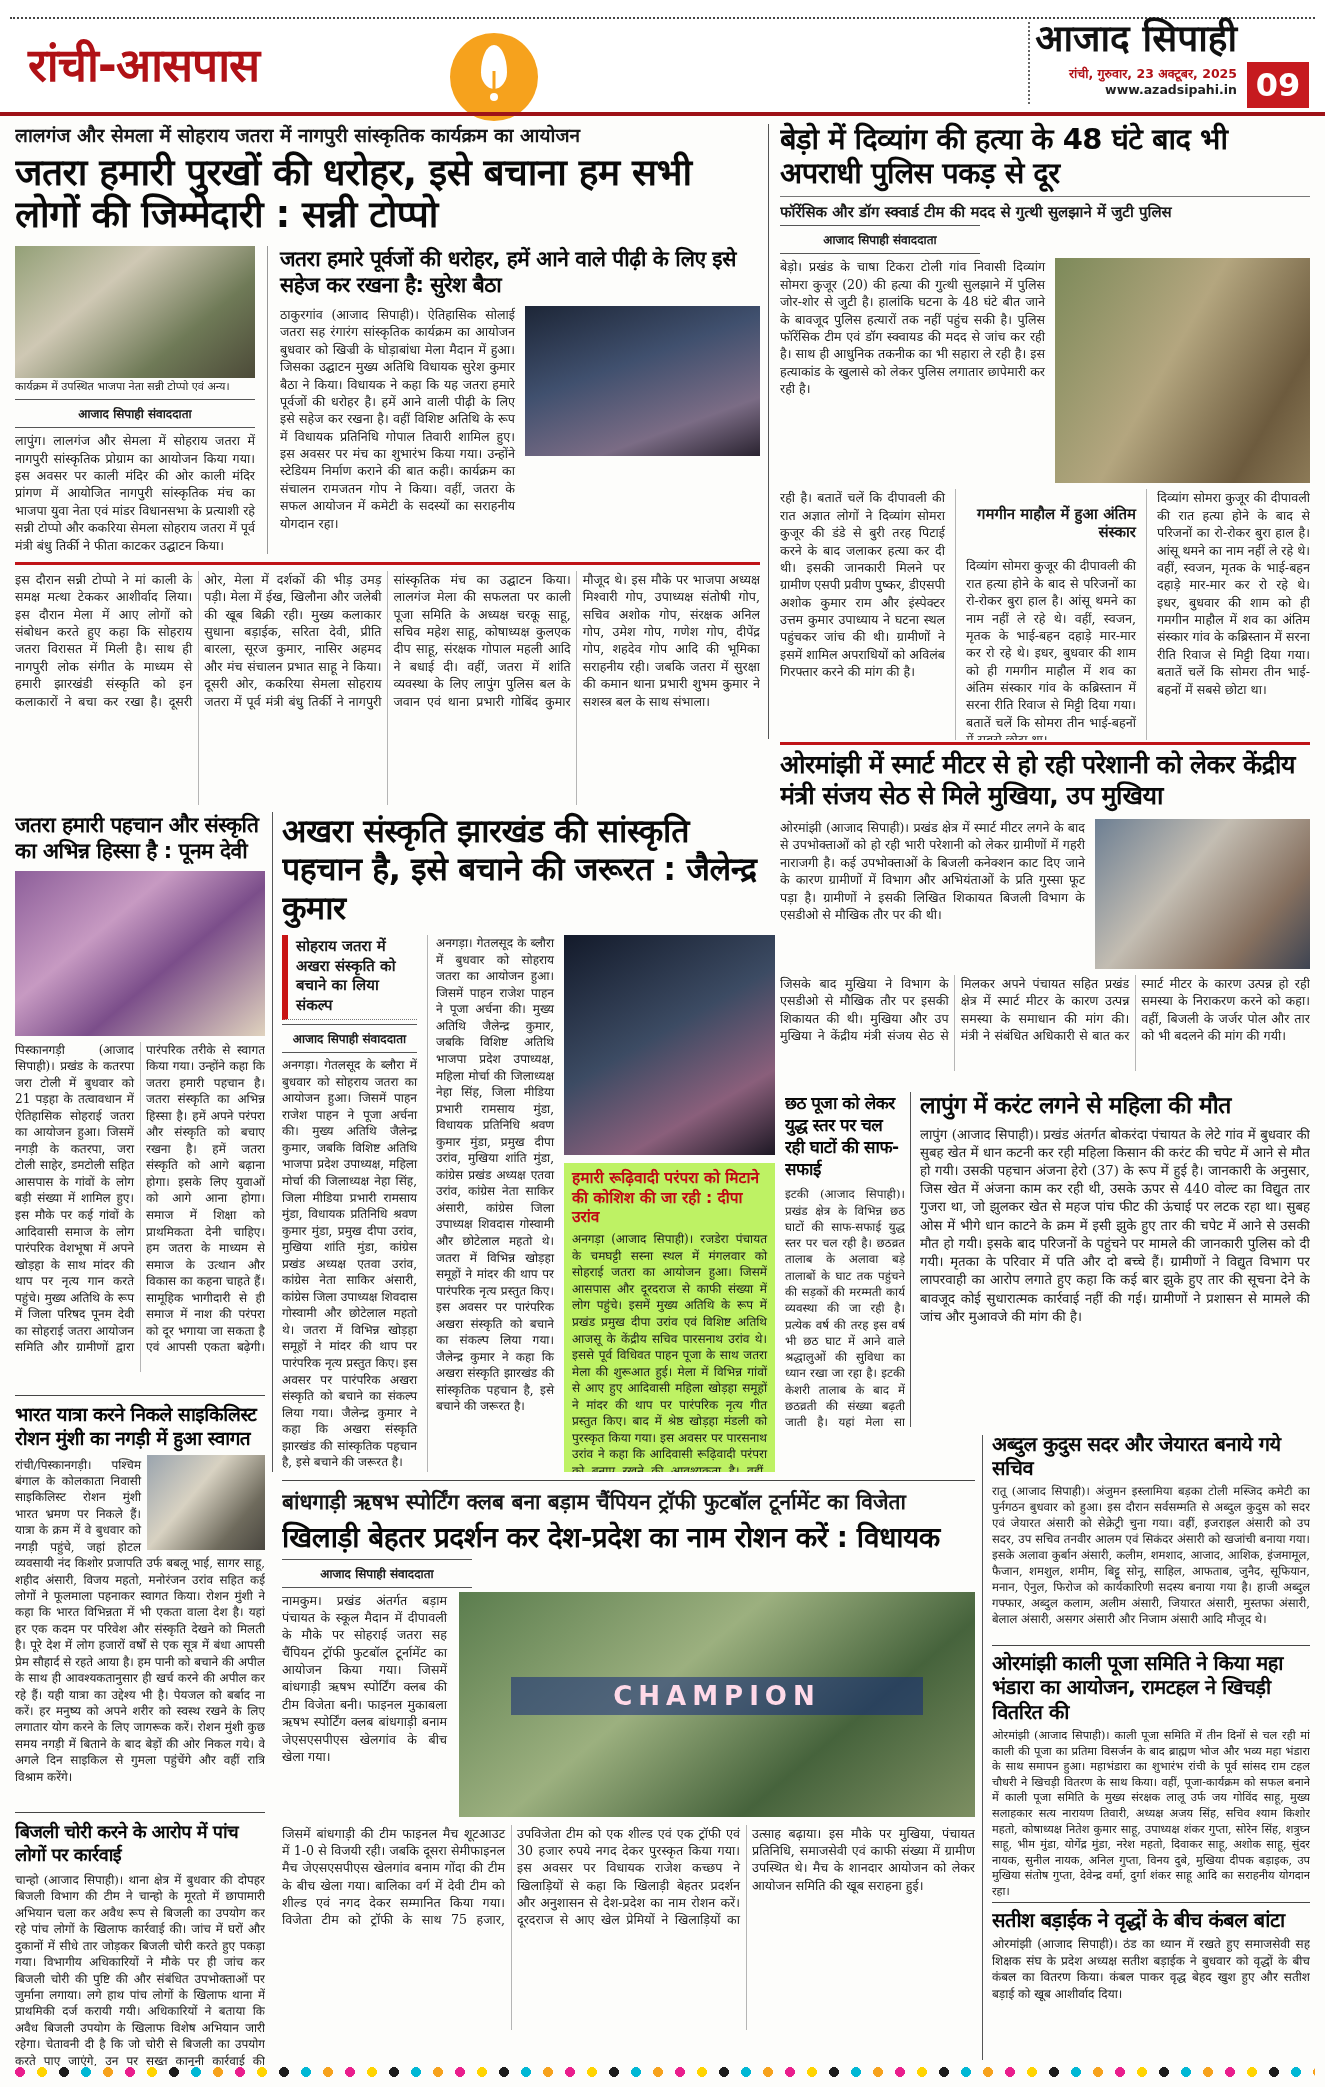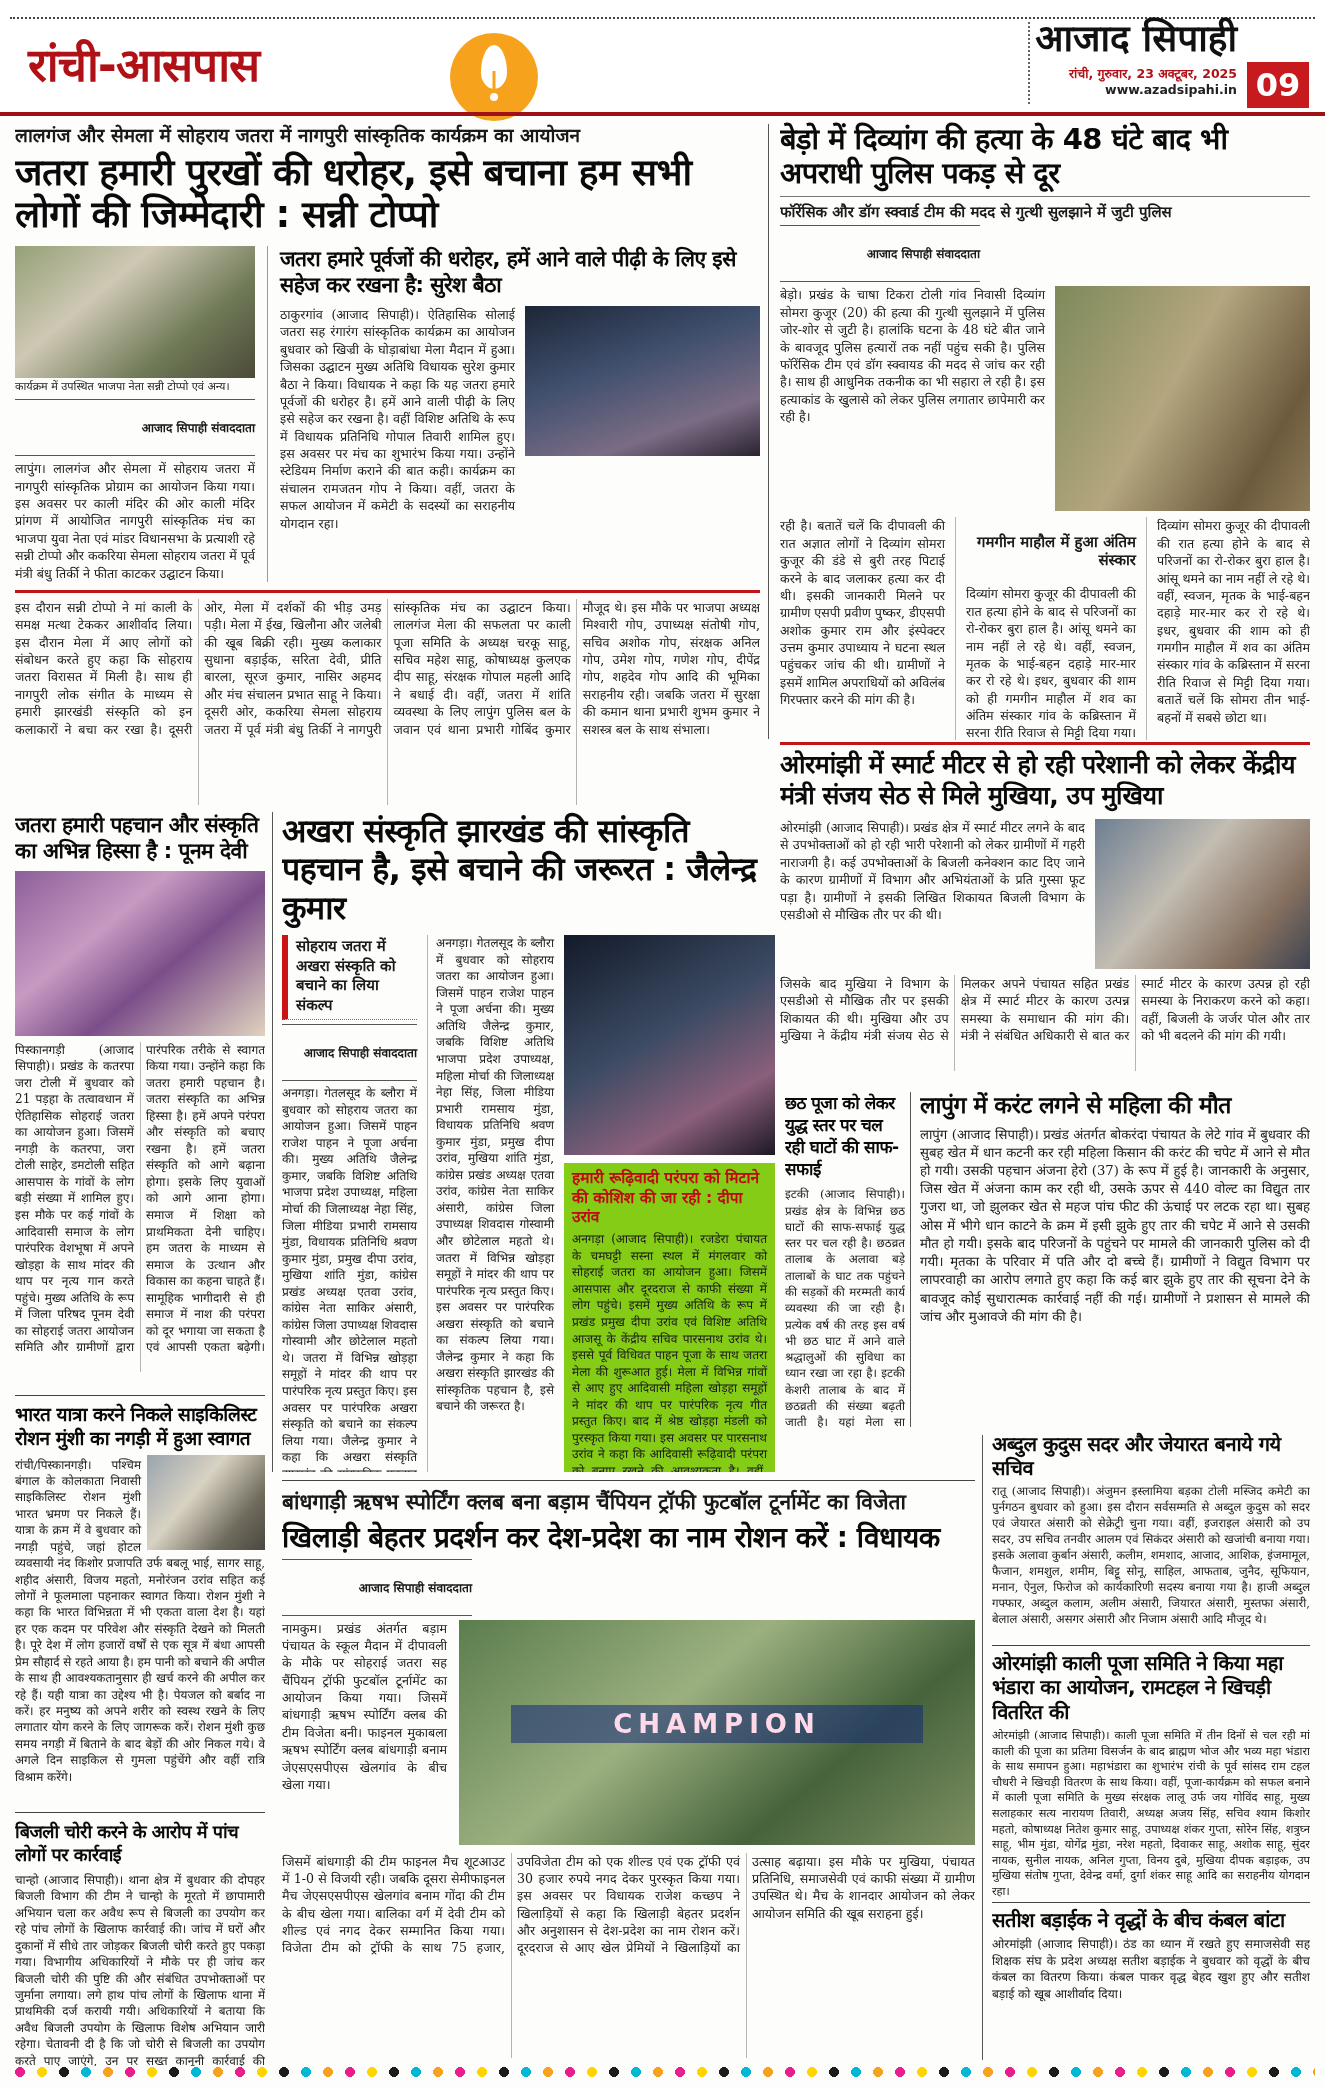--- a/index.html
+++ b/index.html
@@ -24,22 +24,22 @@
   .paper-web{font-family:"DejaVu Sans",sans-serif;font-weight:700;font-size:12.5px;color:#222;}
   .hdr-vdots{position:absolute;right:295px;top:22px;height:82px;border-left:2px dotted #666;}
   .page-badge{position:absolute;right:16px;top:62px;width:62px;height:46px;background:#c61a1f;
         color:#fff;font-family:"DejaVu Sans",sans-serif;font-weight:700;font-size:32px;
         display:flex;align-items:center;justify-content:center;}
   .main-rule{position:absolute;left:0;top:112px;width:1325px;height:4px;background:#9e1217;}
   
   .art{position:absolute;overflow:hidden;}
   .kicker{font-family:"DejaVu Sans",sans-serif;font-weight:700;color:#191919;}
   .hl{font-family:"DejaVu Sans",sans-serif;font-weight:700;color:#0a0a0a;letter-spacing:-0.5px;}
-  .byline{font-family:"DejaVu Sans",sans-serif;font-weight:700;font-size:12px;text-align:right;
-          border-top:1px solid #555;border-bottom:1px solid #555;padding:19px 0;margin:4px 0;}
+  .byline{font-family:"DejaVu Sans",sans-serif;font-weight:700;font-size:12px;text-align:center;
+          border-top:1px solid #555;border-bottom:1px solid #555;padding:5px 0;margin:4px 0;}
   .body{font-size:12.6px;line-height:1.38;text-align:justify;}
   .cols2{column-count:2;column-gap:12px;column-rule:1px solid #b5b5b5;}
   .cols3{column-count:3;column-gap:12px;column-rule:1px solid #b5b5b5;}
   .cols4{column-count:4;column-gap:12px;column-rule:1px solid #b5b5b5;}
   .photo{position:relative;background:#888;}
   .caption{font-size:11px;line-height:1.25;padding:2px 0;color:#222;}
   .vrule{position:absolute;border-left:1px solid #555;}
   .hrule-red{position:absolute;background:#c01418;height:3px;}
   .subhead{font-family:"DejaVu Sans",sans-serif;font-weight:700;}
   
@@ -50,21 +50,21 @@
   .ph-purple{background:linear-gradient(140deg,#8d5f9a 0%,#c79ac2 35%,#7b4e8a 60%,#e0d3be 100%);}
   .ph-dance{background:linear-gradient(150deg,#131a2a 0%,#3c4b63 45%,#8a5f7b 75%,#1d1824 100%);}
   .ph-street{background:linear-gradient(130deg,#9aa4ae 0%,#d8d2c2 40%,#6f6b5d 75%,#4a4740 100%);}
   .ph-ground{background:linear-gradient(140deg,#5b7d4e 0%,#9cb07f 40%,#46633c 70%,#7d8f62 100%);}
   .banner{position:absolute;left:10%;top:38%;width:80%;text-align:center;
           font-family:"DejaVu Sans",sans-serif;font-weight:700;font-size:26px;color:#ffd9e8;
           background:rgba(20,40,120,0.55);letter-spacing:6px;padding:4px 0;}
   .intro-box{border-left:6px solid #c81414;padding:2px 0 4px 8px;
              font-family:"DejaVu Sans",sans-serif;font-weight:700;font-size:15px;line-height:1.3;
              border-bottom:1px dotted #777;margin-bottom:4px;}
-  .blue-box{background:#84cc16;padding:6px 8px;}
+  .blue-box{background:#bef264;padding:6px 8px;}
   .blue-box .bb-title{font-family:"DejaVu Sans",sans-serif;font-weight:700;font-size:15.5px;
              color:#c00914;line-height:1.25;margin-bottom:4px;}
   .blue-box .body{font-size:12px;}
   .dots-strip{position:absolute;left:10px;top:2064px;width:1305px;height:16px;
      background-image:
        radial-gradient(circle 5px at 10px 8px,#e91e8c 97%,transparent),
        radial-gradient(circle 5px at 32px 8px,#ffd400 97%,transparent),
        radial-gradient(circle 5px at 54px 8px,#1c1c1c 97%,transparent),
        radial-gradient(circle 5px at 76px 8px,#00b7d4 97%,transparent),
        radial-gradient(circle 5px at 98px 8px,#f6a21d 97%,transparent);

